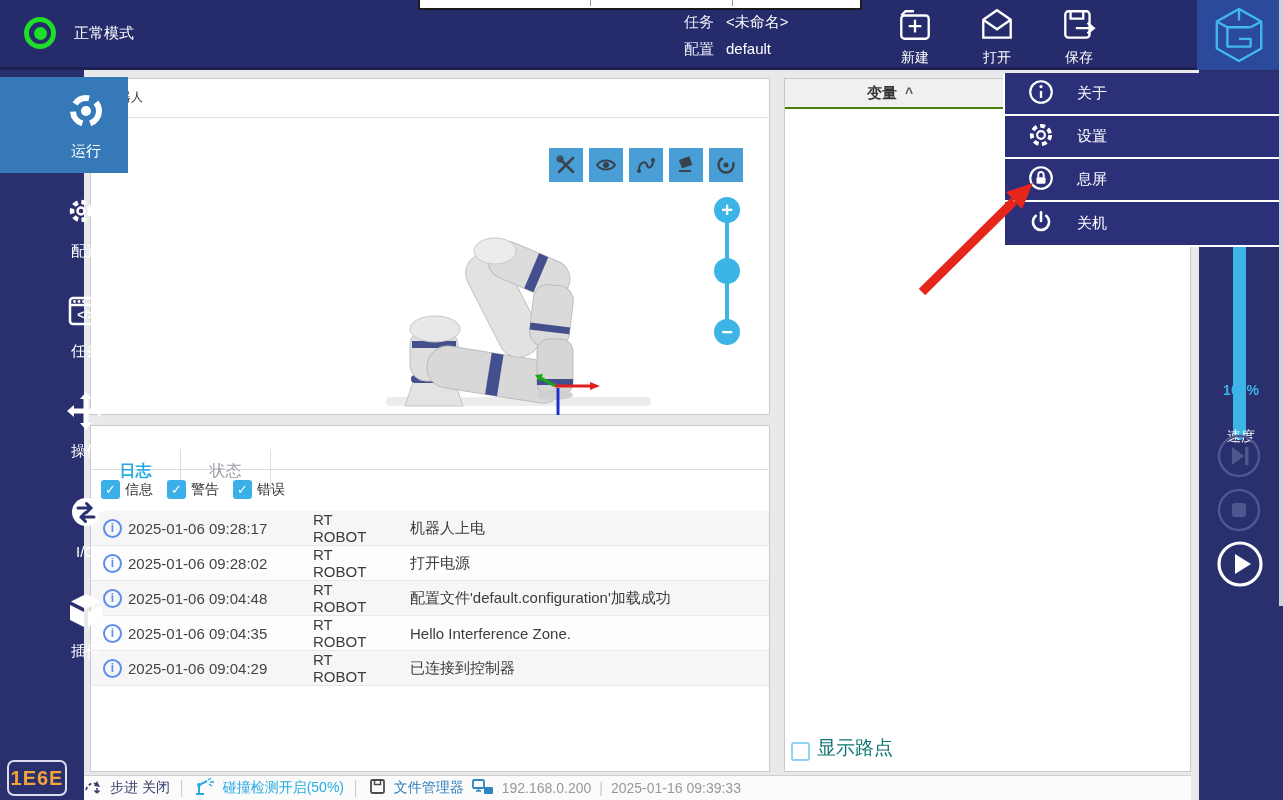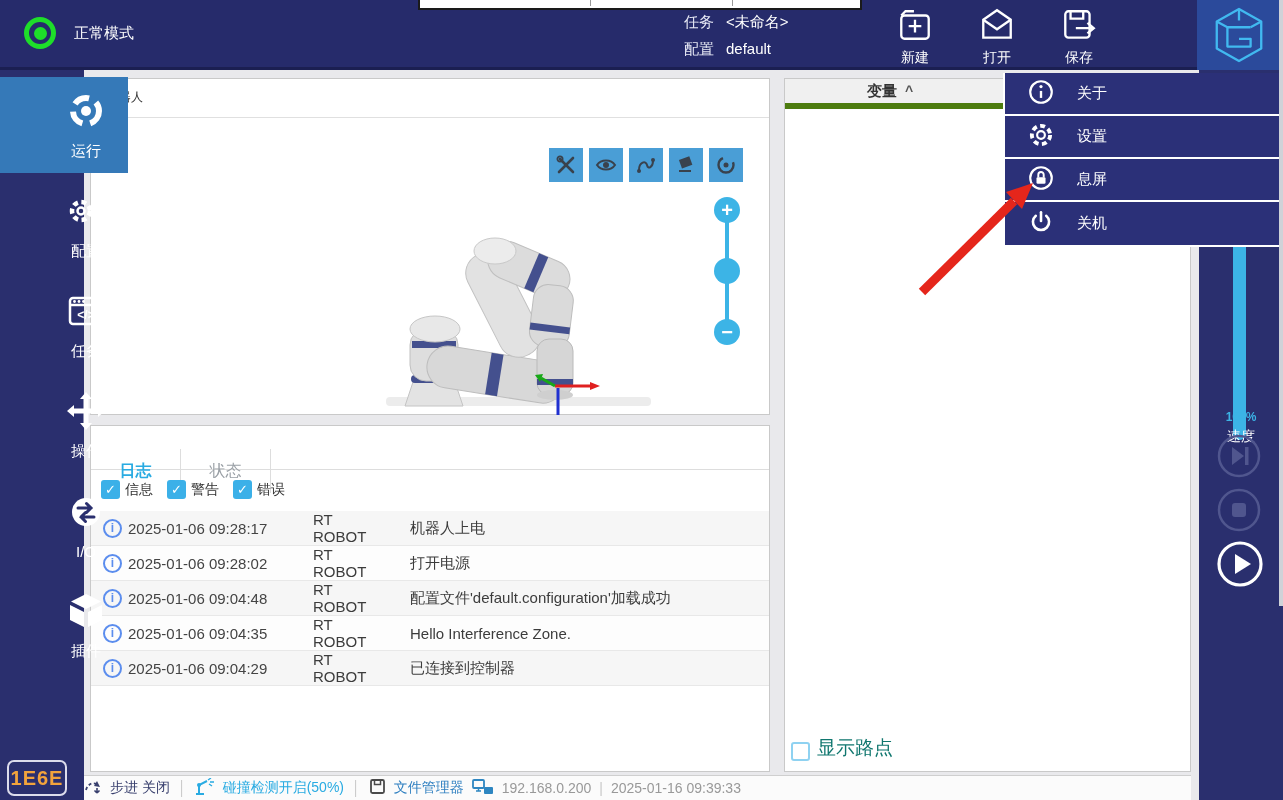--- a/index.html
+++ b/index.html
@@ -48,28 +48,28 @@
   .btn-support{left:528px;top:49px;width:150px;height:31px;background:#29abe2;}
   .logrow{position:absolute;left:0;width:100%;height:35px;border-bottom:1px solid #e8e8e8;box-sizing:border-box;display:flex;align-items:center;font-size:15px;color:#3c3c3c;}
   .logrow.odd{background:#f6f6f6;}
   .logrow.even{background:#fdfdfd;}
   .info-ic{margin-left:12px;width:19px;height:19px;border:2px solid #5b8dee;border-radius:50%;color:#5b8dee;font-size:12px;font-weight:bold;display:flex;align-items:center;justify-content:center;box-sizing:border-box;flex:0 0 auto;}
   .log-time{margin-left:6px;width:185px;color:#444;}
   .log-src{width:75px;}
   .log-msg{margin-left:22px;}
   
   .vars-panel{left:784px;top:78px;width:407px;height:694px;}
-  .vars-head{position:absolute;left:0;top:0;width:100%;height:30px;background:#f0f0f0;border-bottom:6px solid #4d7c0f;box-sizing:border-box;display:flex;align-items:center;font-size:15px;font-weight:bold;color:#333;cursor:pointer;}
+  .vars-head{position:absolute;left:0;top:0;width:100%;height:30px;background:#f0f0f0;border-bottom:2px solid #4d7c0f;box-sizing:border-box;display:flex;align-items:center;font-size:15px;font-weight:bold;color:#333;cursor:pointer;}
   .vars-head .t{margin-left:82px;}
   .vars-head .caret{margin-left:8px;font-size:14px;color:#555;}
   .waypoints{position:absolute;left:6px;top:656px;display:flex;align-items:flex-end;gap:7px;font-size:19px;color:#0f766e;cursor:pointer;}
   
   .rightbar{left:1199px;top:70px;width:84px;height:730px;background:#2a2f6e;z-index:10;}
   .speed-track{position:absolute;left:34px;top:80px;width:13px;height:290px;background:#3cb4e6;border-radius:7px;}
-  .speed-val{position:absolute;left:0;top:312px;width:84px;text-align:center;color:#3cb4e6;font-size:12px;font-weight:bold;margin-top:28px;}
+  .speed-val{position:absolute;left:0;top:312px;width:84px;text-align:center;color:#3cb4e6;font-size:14px;font-weight:bold;}
   .speed-lbl{position:absolute;left:0;top:330px;width:84px;text-align:center;color:#fff;font-size:14px;margin-top:28px;}
   .pbtn{position:absolute;left:17px;cursor:pointer;}
   
   .sysmenu{left:1003px;top:73px;width:278px;z-index:50;border-left:2px solid #fff;border-bottom:2px solid #fff;box-sizing:border-box;}
   .menu-item{height:43px;background:#2b3078;display:flex;align-items:center;gap:22px;padding-left:22px;color:#fff;font-size:15px;cursor:pointer;border-bottom:2px solid #fff;box-sizing:border-box;}
   .menu-item:last-child{border-bottom:none;}
   
   .statusbar{left:84px;top:775px;width:1107px;height:25px;background:#fbfbfb;border-top:1px solid #cfcfcf;box-sizing:border-box;display:flex;align-items:center;justify-content:flex-start;gap:8px;padding-right:6px;font-size:14px;z-index:5;}
   .sb-sep{color:#c8c8c8;}
   .sb-step{color:#39406e;}

